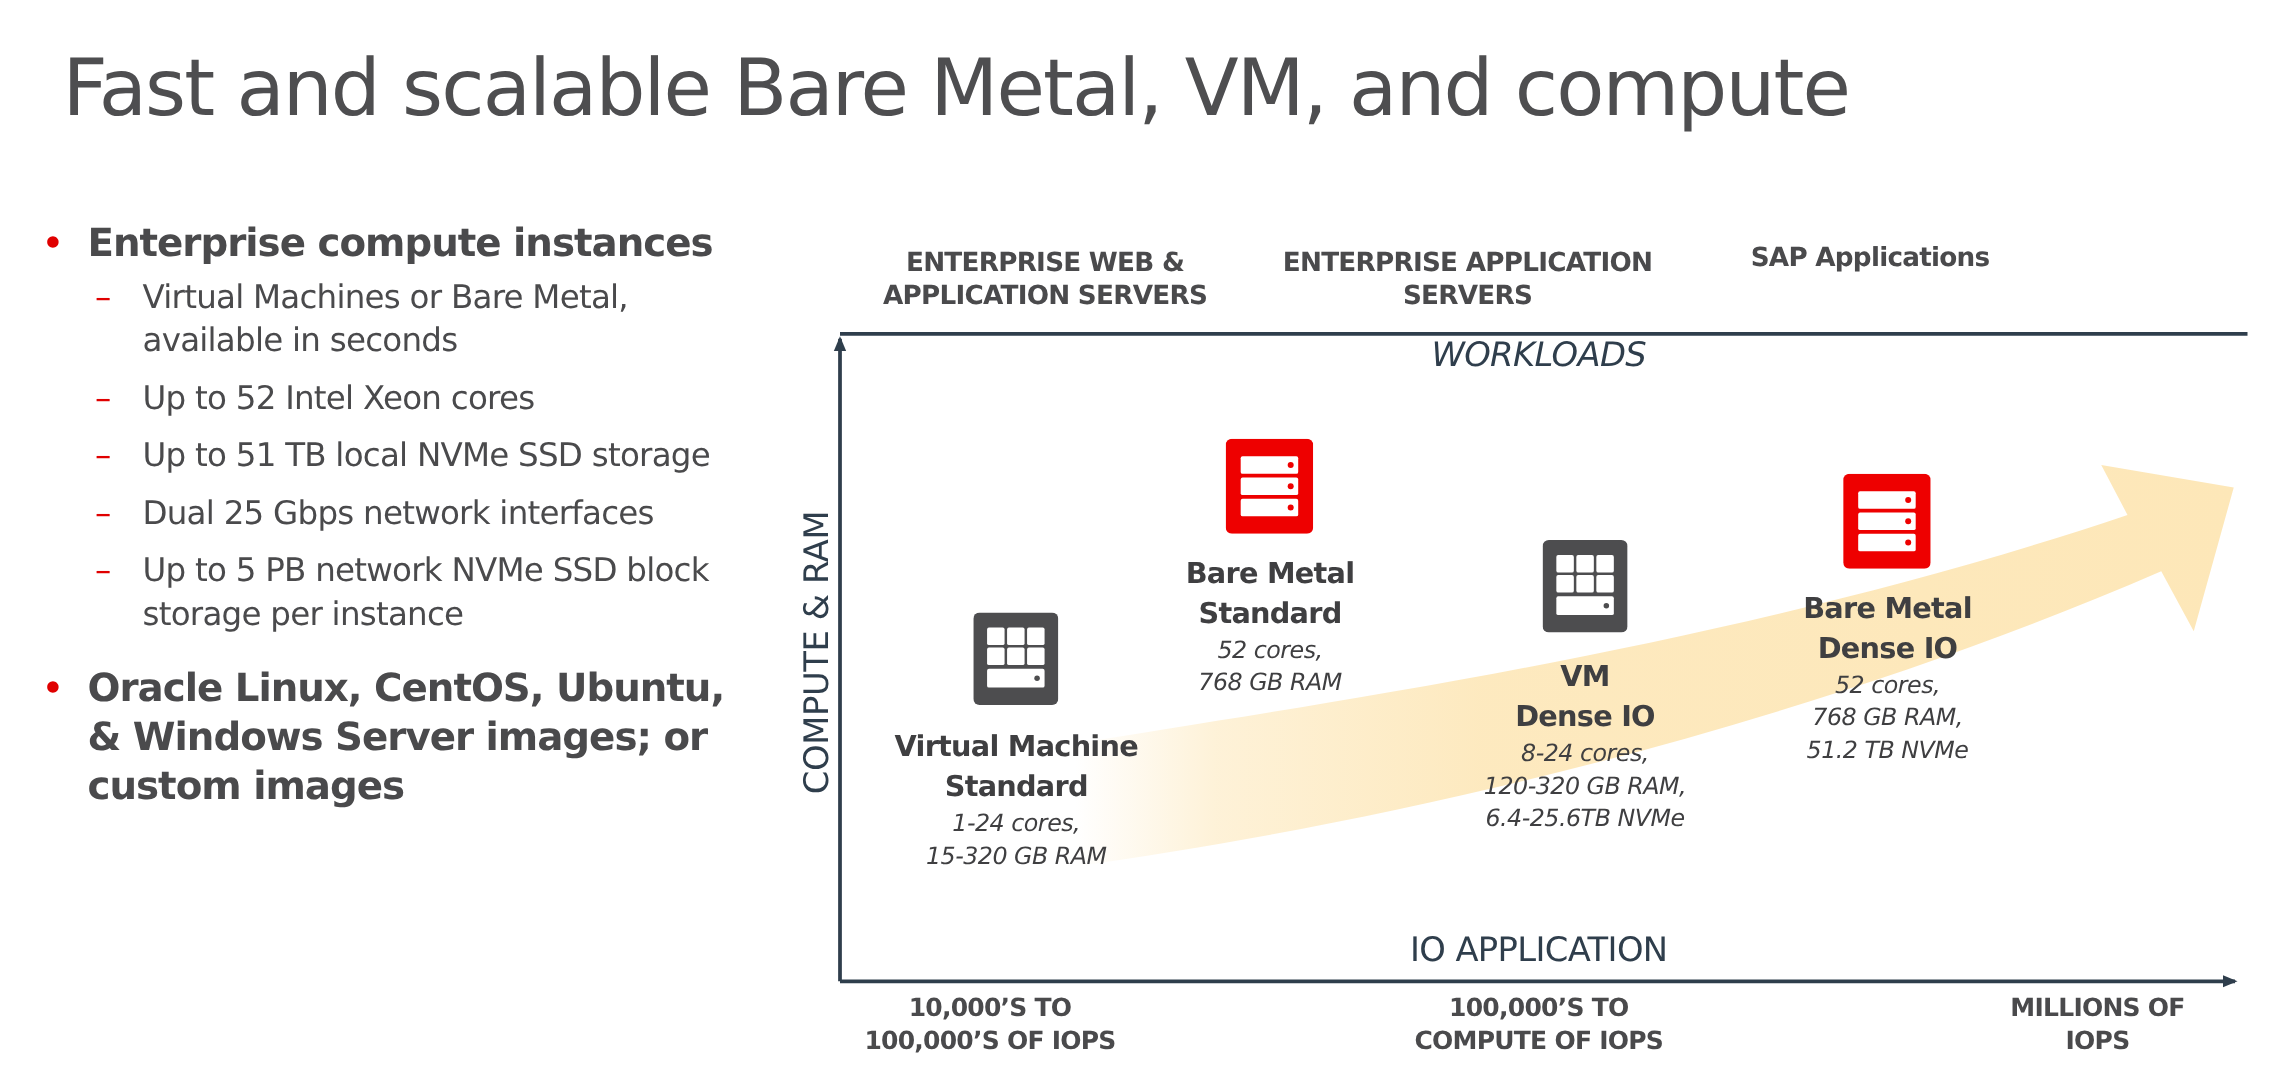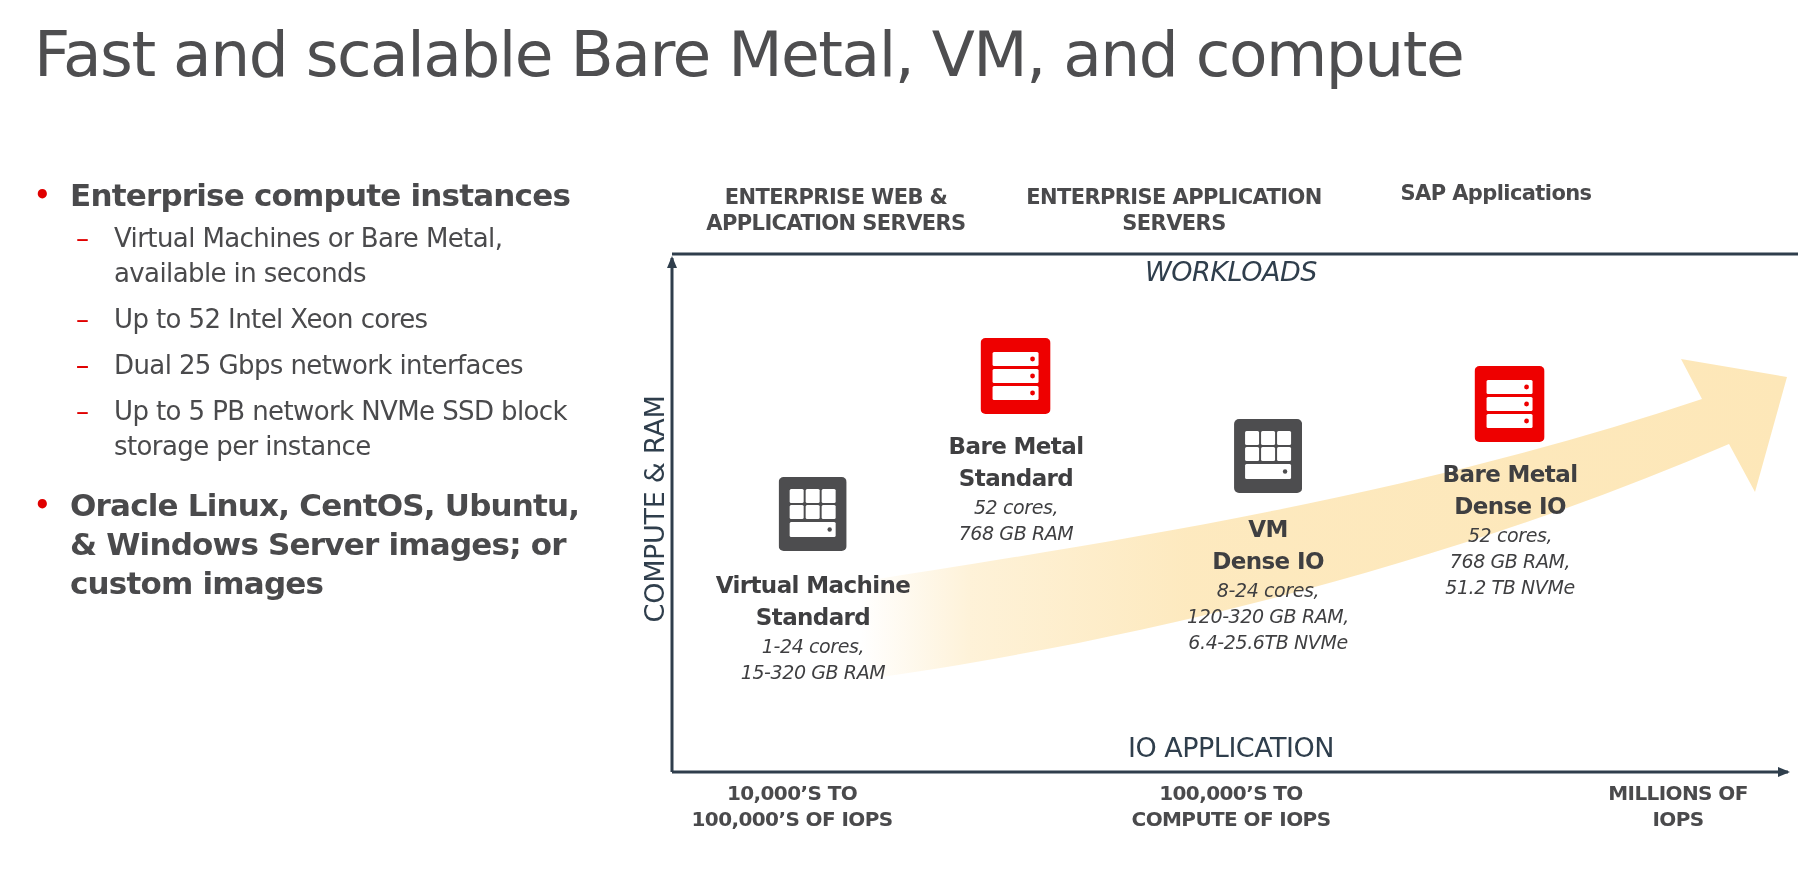--- a/index.html
+++ b/index.html
@@ -4,36 +4,36 @@
 <style>
   html, body { margin: 0; padding: 0; }
   body {
     width: 1816px; height: 870px; position: relative; overflow: hidden;
     background: #ffffff;
     font-family: "Liberation Sans", "DejaVu Sans", sans-serif;
     color: #4a4a4c;
   }
   .abs { position: absolute; }
   #title {
-    left: 34px; top: 18px; margin: 0;
+    left: 34px; top: 18px; margin: 16px;
     font-size: 63px; font-weight: normal; color: #4e4e50;
     font-family: "DejaVu Sans", sans-serif; letter-spacing: -1.5px;
     white-space: nowrap;
   }
   
   #bullets { left: 30px; top: 176px; width: 560px; }
   .b1 { position: relative; padding-left: 40px; font-weight: bold; font-size: 31px; line-height: 39px; color: #4a4a4c; font-family: "DejaVu Sans", sans-serif; letter-spacing: -0.8px; }
   .b1 .dot { position: absolute; left: 4px; top: 0; color: #e00000; font-size: 26px; }
   .subs { margin: 6px 0 0 0; padding: 0; list-style: none; }
   .b2 { position: relative; padding-left: 84px; font-size: 26px; line-height: 35px; color: #4a4a4c; margin-bottom: 11px; font-family: "DejaVu Sans", sans-serif; letter-spacing: -0.6px; }
   .b2 .dash { position: absolute; left: 46px; top: 0; color: #e00000; }
   #b1-second { margin-top: 22px; }
 
   
-  #diagram { left: 0; top: 4px; width: 1816px; height: 796px; }
+  #diagram { left: 0; top: 17px; width: 1816px; height: 796px; }
   .wl-label { position: absolute; text-align: center; font-weight: bold; font-size: 21px; line-height: 26px; color: #4a4a4c; transform: translateX(-50%); white-space: nowrap; font-family: "DejaVu Sans", sans-serif; letter-spacing: -0.6px; }
   .axis-title { position: absolute; font-size: 27px; color: #2f3e4c; transform: translateX(-50%); white-space: nowrap; font-family: "DejaVu Sans", sans-serif; letter-spacing: -0.5px; }
   #y-axis-title { position: absolute; left: 654px; top: 505px; font-size: 27px; color: #2f3e4c; transform: translate(-50%, -50%) rotate(-90deg); white-space: nowrap; font-family: "DejaVu Sans", sans-serif; letter-spacing: -0.3px; }
   .io-label { position: absolute; text-align: center; font-weight: bold; font-size: 20px; line-height: 26px; color: #4a4a4c; transform: translateX(-50%); white-space: nowrap; font-family: "DejaVu Sans", sans-serif; letter-spacing: -0.6px; }
 
   .node { position: absolute; transform: translateX(-50%); text-align: center; white-space: nowrap; }
   .node .icon { display: block; margin: 0 auto; }
   .node .name { font-weight: bold; font-size: 23px; line-height: 32px; color: #3f3f41; font-family: "DejaVu Sans", sans-serif; letter-spacing: -0.6px; }
   .node .spec { font-style: italic; font-size: 19px; line-height: 26px; color: #3f3f41; font-family: "DejaVu Sans", sans-serif; letter-spacing: -0.4px; }
 </style>
@@ -43,21 +43,21 @@
 <h1 id="title" class="abs">Fast and scalable Bare Metal, VM, and compute</h1>
 
 <div id="bullets" class="abs">
   <div class="b1">
     <span class="dot">•</span>
     <span>Enterprise compute instances</span>
   </div>
   <ul class="subs">
     <li class="b2"><span class="dash">–</span><span>Virtual Machines or Bare Metal, available in seconds</span></li>
     <li class="b2"><span class="dash">–</span><span>Up to 52 Intel Xeon cores</span></li>
-    <li class="b2"><span class="dash">–</span></li>
+    <li class="b2"><span class="dash">–</span><span>Up to 51 TB local NVMe SSD storage</span></li>
     <li class="b2"><span class="dash">–</span><span>Dual 25 Gbps network interfaces</span></li>
     <li class="b2"><span class="dash">–</span><span>Up to 5 PB network NVMe SSD block storage per instance</span></li>
   </ul>
   <div class="b1" id="b1-second">
     <span class="dot">•</span>
     <span>Oracle Linux, CentOS, Ubuntu, &amp; Windows Server images; or custom images</span>
   </div>
 </div>
 
 <div id="diagram" class="abs">

